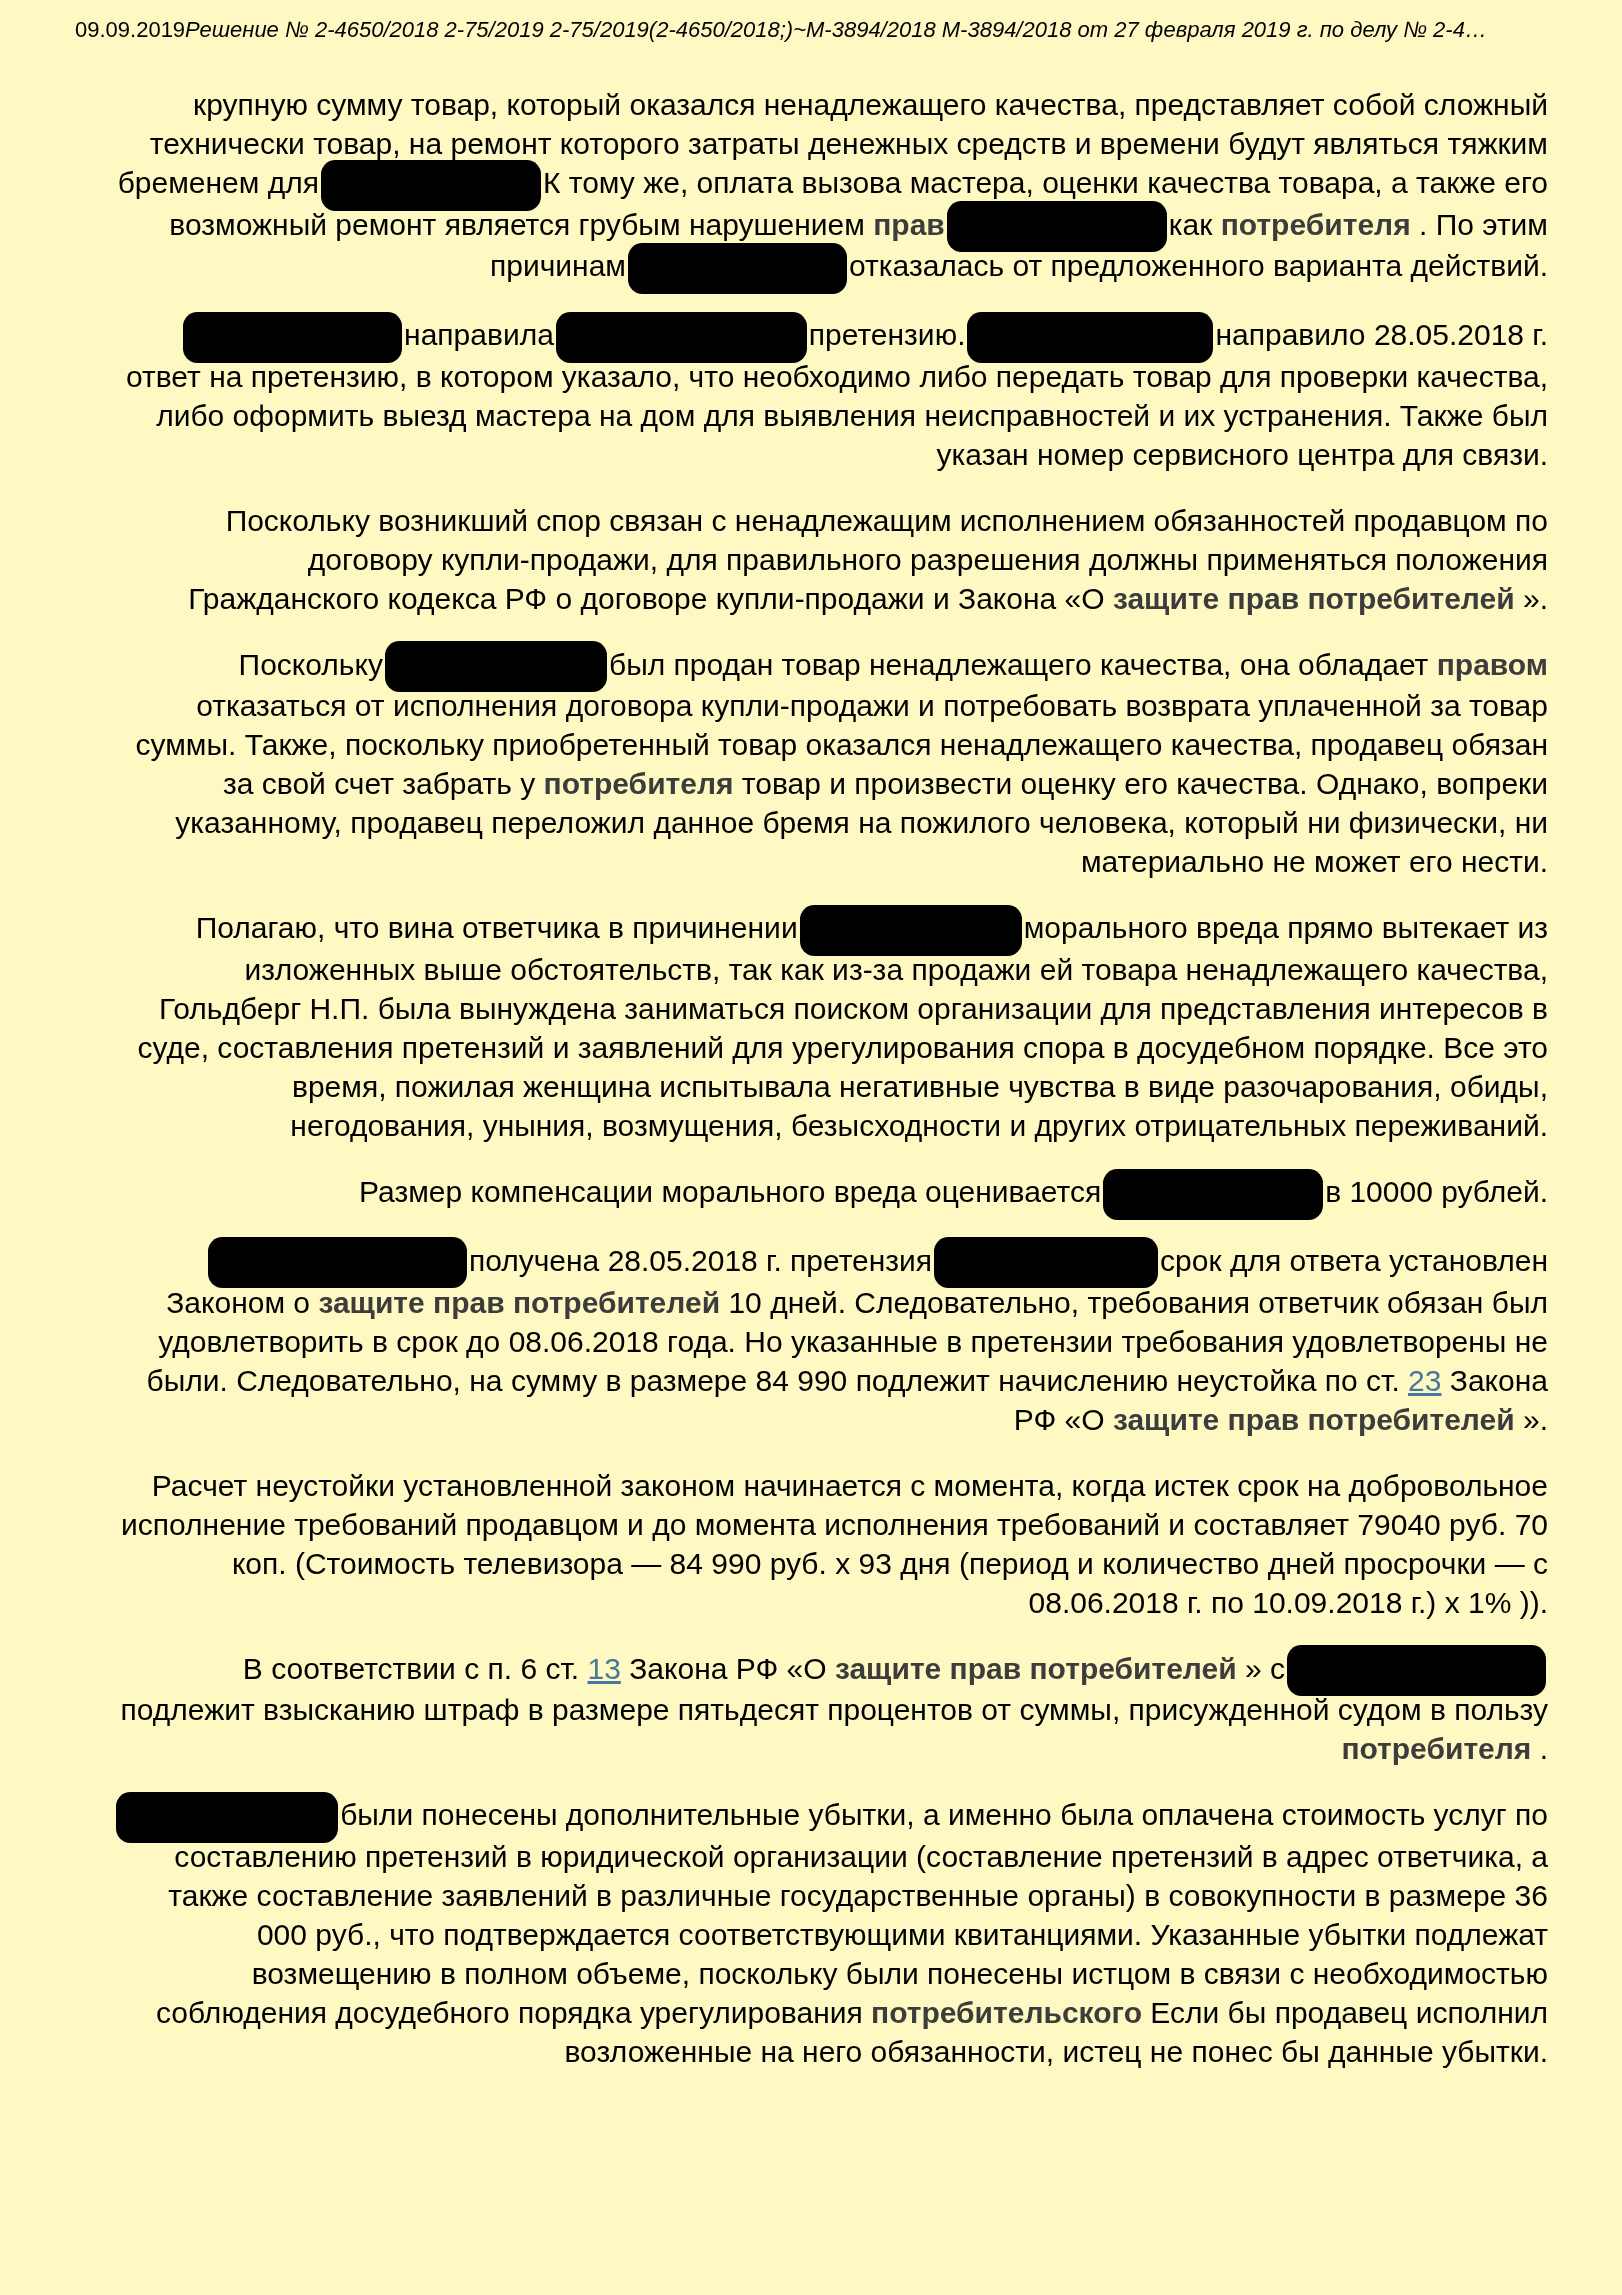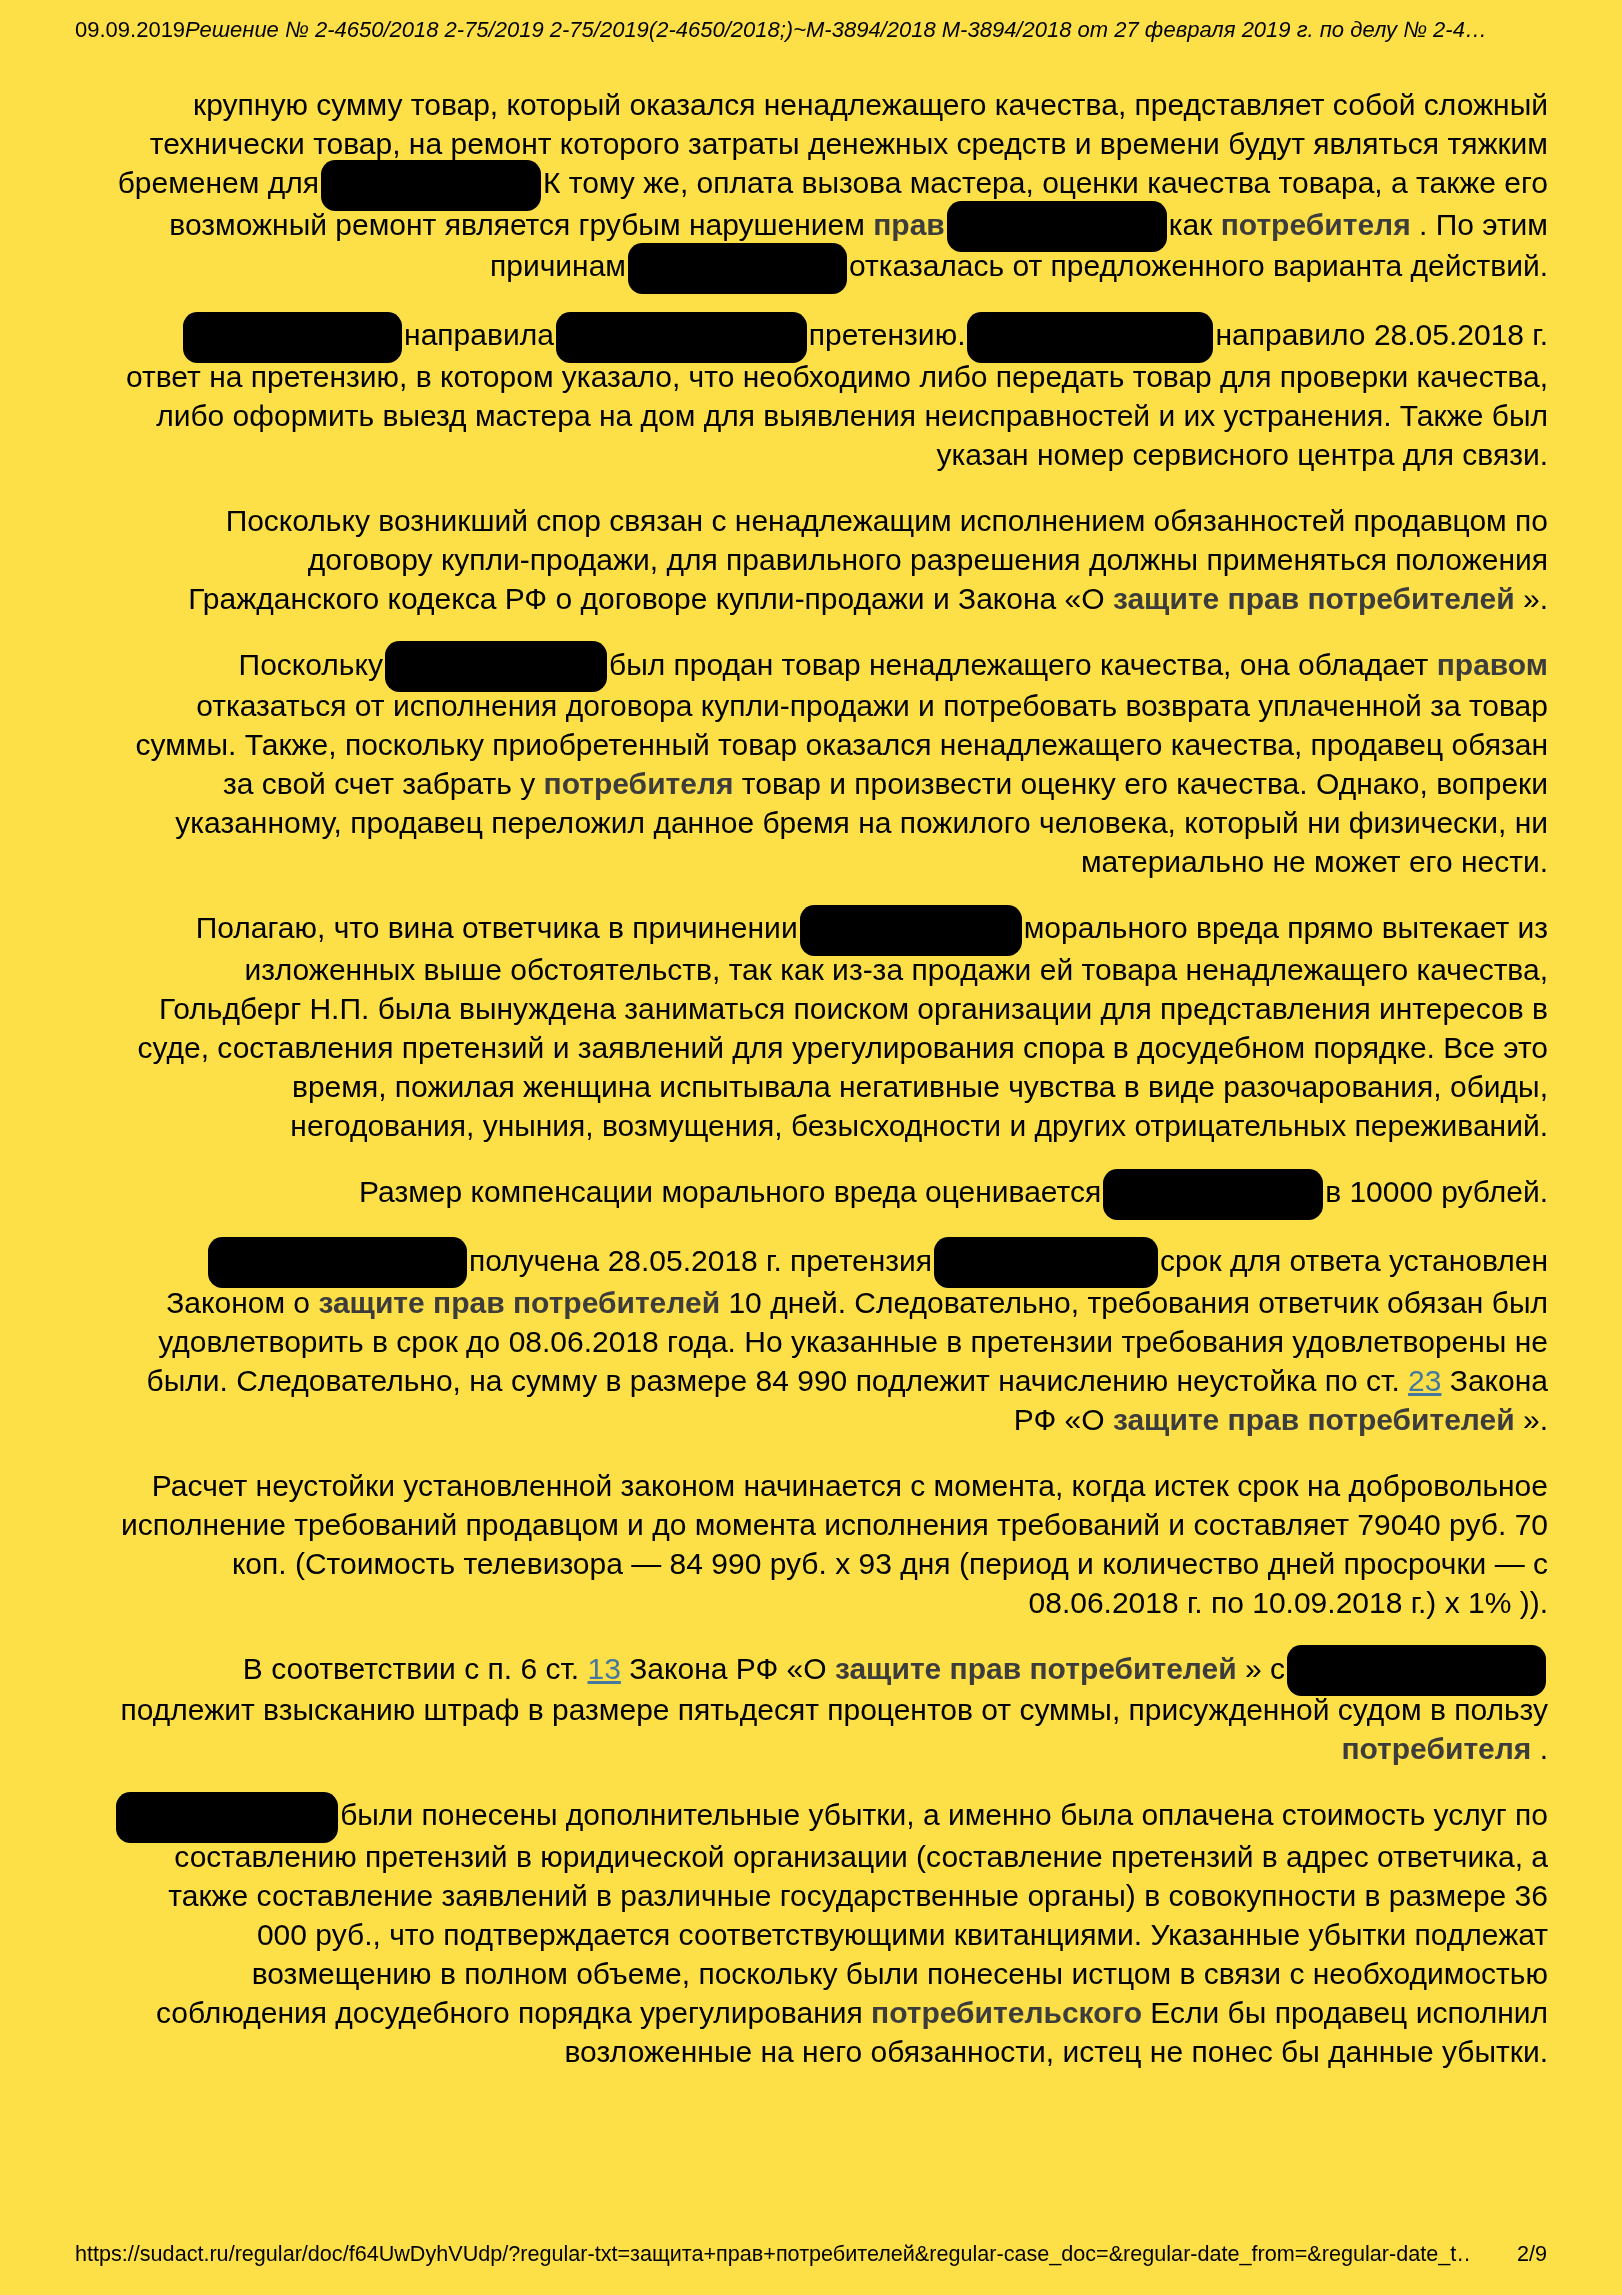--- a/index.html
+++ b/index.html
@@ -1,19 +1,19 @@
 <!DOCTYPE html>
 <html style="font-size:10.5px"><head>
 <meta charset="utf-8">
 <style>
   html,body{margin:0;padding:0;background:#ffffff;}
   .page{
     position:relative;
     width:1622px;height:2295px;
-    background:#fde047;
+    background:#fef9c3;
     font-family:"Liberation Sans","DejaVu Sans",sans-serif;
     color:#000000;
     overflow:hidden;
   }
   .print-header{
     position:absolute;top:17px;left:75px;right:75px;
     display:flex;align-items:baseline;
     font-size:22px;line-height:26px;white-space:nowrap;
   }
   .print-header .hdr-date{flex:none;}
@@ -58,19 +58,15 @@
       <p>Поскольку возникший спор связан с ненадлежащим исполнением обязанностей продавцом по договору купли-продажи, для правильного разрешения должны применяться положения Гражданского кодекса РФ о договоре купли-продажи и Закона «О <span class="hl" style="color: rgb(60, 60, 60);">защите прав потребителей</span> ».</p>
       <p>Поскольку<span class="redact" style="width: 222px; background: rgb(0, 0, 0);"></span>был продан товар ненадлежащего качества, она обладает <span class="hl" style="color: rgb(60, 60, 60);">правом</span> отказаться от исполнения договора купли-продажи и потребовать возврата уплаченной за товар суммы. Также, поскольку приобретенный товар оказался ненадлежащего качества, продавец обязан за свой счет забрать у <span class="hl" style="color: rgb(60, 60, 60);">потребителя</span> товар и произвести оценку его качества. Однако, вопреки указанному, продавец переложил данное бремя на пожилого человека, который ни физически, ни материально не может его нести.</p>
       <p>Полагаю, что вина ответчика в причинении<span class="redact" style="width: 222px; background: rgb(0, 0, 0);"></span>морального вреда прямо вытекает из изложенных выше обстоятельств, так как из-за продажи ей товара ненадлежащего качества, Гольдберг Н.П. была вынуждена заниматься поиском организации для представления интересов в суде, составления претензий и заявлений для урегулирования спора в досудебном порядке. Все это время, пожилая женщина испытывала негативные чувства в виде разочарования, обиды, негодования, уныния, возмущения, безысходности и других отрицательных переживаний.</p>
       <p>Размер компенсации морального вреда оценивается<span class="redact" style="width: 220px; background: rgb(0, 0, 0);"></span>в 10000 рублей.</p>
       <p><span class="redact" style="width: 259px; background: rgb(0, 0, 0);"></span>получена 28.05.2018 г. претензия<span class="redact" style="width: 224px; background: rgb(0, 0, 0);"></span>срок для ответа установлен Законом о <span class="hl" style="color: rgb(60, 60, 60);">защите прав потребителей</span> 10 дней. Следовательно, требования ответчик обязан был удовлетворить в срок до 08.06.2018 года. Но указанные в претензии требования удовлетворены не были. Следовательно, на сумму в размере 84 990 подлежит начислению неустойка по ст. <span class="lnk" style="color: rgb(70, 120, 159);">23</span> Закона РФ «О <span class="hl" style="color: rgb(60, 60, 60);">защите прав потребителей</span> ».</p>
       <p>Расчет неустойки установленной законом начинается с момента, когда истек срок на добровольное исполнение требований продавцом и до момента исполнения требований и составляет 79040 руб. 70 коп. (Стоимость телевизора — 84 990 руб. x 93 дня (период и количество дней просрочки — с 08.06.2018 г. по 10.09.2018 г.) x 1% )).</p>
       <p>В соответствии с п. 6 ст. <span class="lnk" style="color: rgb(70, 120, 159);">13</span> Закона РФ «О <span class="hl" style="color: rgb(60, 60, 60);">защите прав потребителей</span> » с<span class="redact" style="width: 259px; background: rgb(0, 0, 0);"></span>подлежит взысканию штраф в размере пятьдесят процентов от суммы, присужденной судом в пользу <span class="hl" style="color: rgb(60, 60, 60);">потребителя</span> .</p>
       <p><span class="redact" style="width: 222px; background: rgb(0, 0, 0);"></span>были понесены дополнительные убытки, а именно была оплачена стоимость услуг по составлению претензий в юридической организации (составление претензий в адрес ответчика, а также составление заявлений в различные государственные органы) в совокупности в размере 36 000 руб., что подтверждается соответствующими квитанциями. Указанные убытки подлежат возмещению в полном объеме, поскольку были понесены истцом в связи с необходимостью соблюдения досудебного порядка урегулирования <span class="hl" style="color: rgb(60, 60, 60);">потребительского</span> Если бы продавец исполнил возложенные на него обязанности, истец не понес бы данные убытки.</p>
     </div>
 
-  <div class="print-footer">
-    <span class="ftr-url">https://sudact.ru/regular/doc/f64UwDyhVUdp/?regular-txt=защита+прав+потребителей&amp;regular-case_doc=&amp;regular-date_from=&amp;regular-date_t…</span>
-    <span class="ftr-page">2/9</span>
-  </div>
 
 </div>
 
 
 </body></html>

